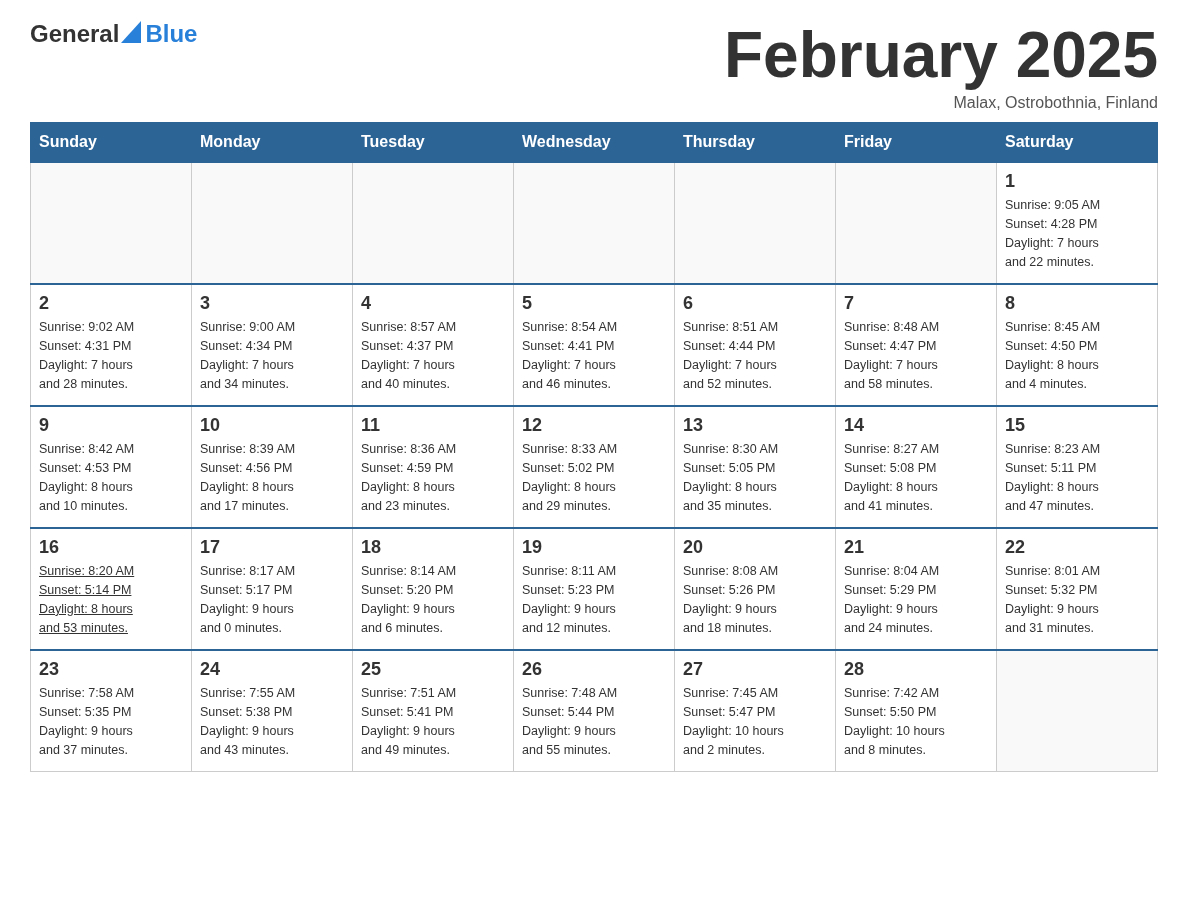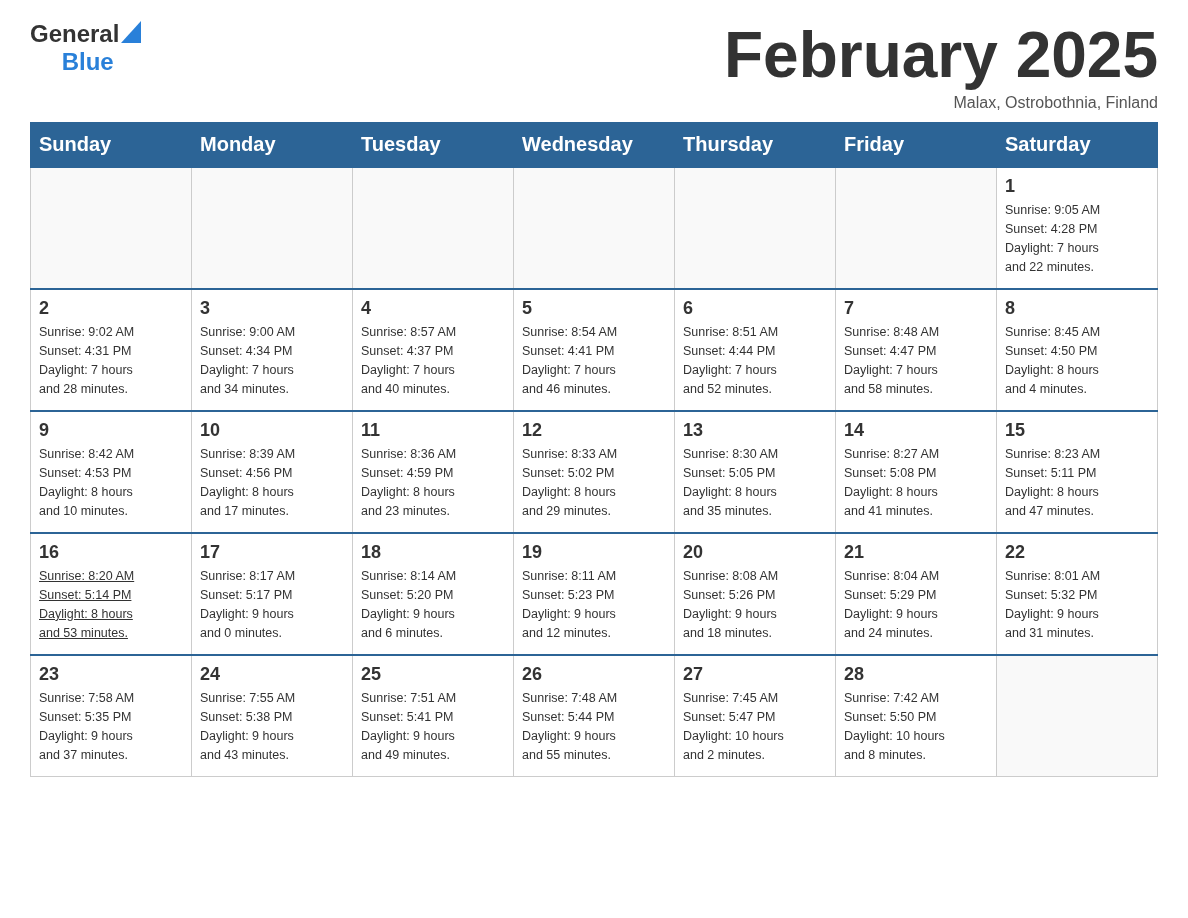--- a/index.html
+++ b/index.html
@@ -32,21 +32,21 @@
     }
     .calendar {
       width: 100%;
       border-collapse: collapse;
       margin-top: 10px;
     }
     .calendar th {
       background-color: #2c6496;
       color: #fff;
       padding: 10px 8px;
-      font-size: 20px;
+      font-size: 16px;
       font-weight: bold;
       text-align: left;
       border: 1px solid #2c6496;
     }
     .calendar td {
       vertical-align: top;
       padding: 8px 8px 12px 8px;
       border: 1px solid #ccc;
       width: 14.28%;
       min-height: 110px;
@@ -67,22 +67,21 @@
     .day-info {
       font-size: 12.5px;
       color: #333;
       line-height: 1.5;
     }
     .calendar tr td {
       border-top: 2px solid #2c6496;
     }
     .logo-wrapper {
       display: flex;
-      flex-direction: column;
-      align-items: center;
+      align-items: flex-start;
     }
     .logo-line1 {
       display: flex;
       align-items: center;
     }
     .logo-line2 {
       margin-left: 2px;
     }
   </style>
 </head>

